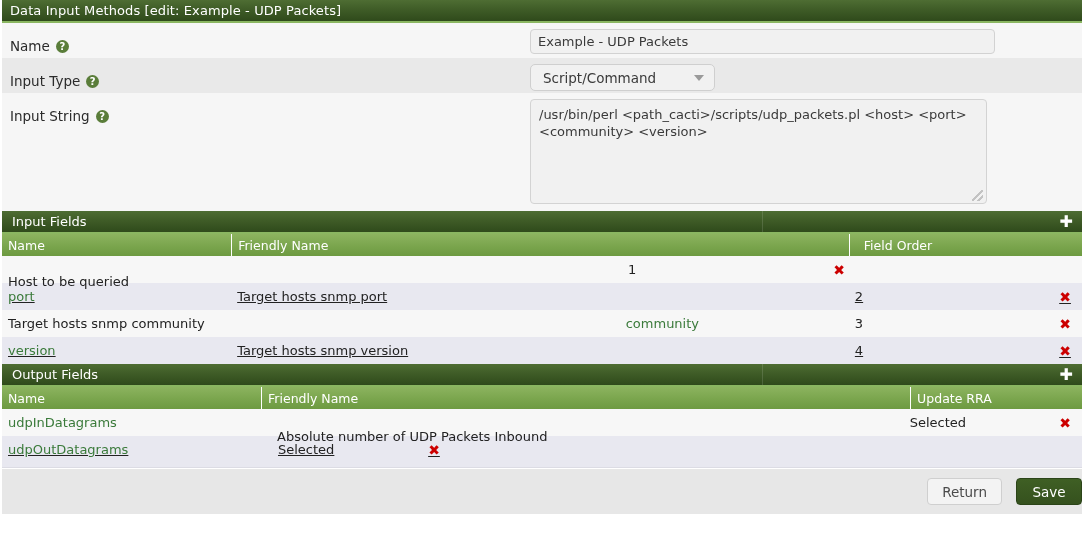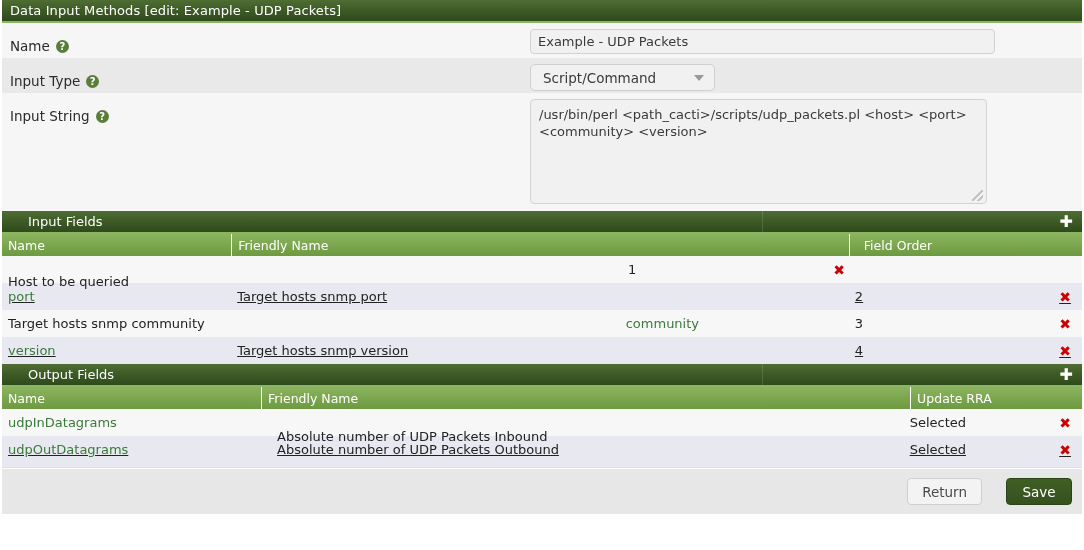--- a/index.html
+++ b/index.html
@@ -152,21 +152,21 @@
     height: 23px;
     background: linear-gradient(to bottom, #4e6d33 0%, #3f5c27 45%, #2f4a1b 100%);
     border-bottom: 2px solid #8ab661;
     color: #ffffff;
     font-size: 13px;
     display: flex;
     align-items: center;
     box-sizing: border-box;
     position: relative;
   }
-  .section-bar .sb-title { padding-left: 26px; }
+  .section-bar .sb-title { padding-left: 10px; }
   .section-bar .sb-div {
     position: absolute;
     top: 0; bottom: 0;
     width: 1px;
     background: rgba(255,255,255,0.13);
   }
   .plus-icon {
     position: absolute;
     right: 9px;
     top: 50%;
@@ -235,23 +235,22 @@
     height: 4px;
     background: #e8e8f0;
     border-bottom: 1px solid #dcdce4;
   }
   .footer {
     height: 46px;
     background: #e7e7e7;
     display: flex;
     align-items: center;
     justify-content: flex-end;
-    padding-right: 10px;
-    box-sizing: border-box;
-    gap: 24px;
+    box-sizing: border-box;
+    gap: 14px;
     border-top: 1px solid #ffffff;
   }
   .btn {
     min-width: 66px;
     height: 27px;
     border-radius: 4px;
     font-size: 13.5px;
     font-family: "DejaVu Sans", "Liberation Sans", sans-serif;
     cursor: pointer;
     box-sizing: border-box;
@@ -369,21 +368,20 @@
   </div>
 
   <div class="drow odd">
     <div class="cell" style="width:270px;"><a>udpInDatagrams</a></div>
     <div class="cell plain" style="width:635px;margin-top:28px;">Absolute number of UDP Packets Inbound</div>
     <div class="cell plain" style="width:145px;">Selected</div>
     <div class="del-x" style="width:34px;">✖</div>
   </div>
   <div class="drow even">
     <div class="cell" style="width:270px;"><a>udpOutDatagrams</a></div>
-    <div class="cell plain" style="width:635px;">Absolute number of UDP Packets Outbound</div>
     <div class="cell plain" style="width:145px;">Selected</div>
     <div class="del-x" style="width:34px;">✖</div>
   </div>
 
   <div class="table-end"></div>
 
   <div class="footer">
     <button class="btn btn-secondary">Return</button>
     <button class="btn btn-primary">Save</button>
   </div>

